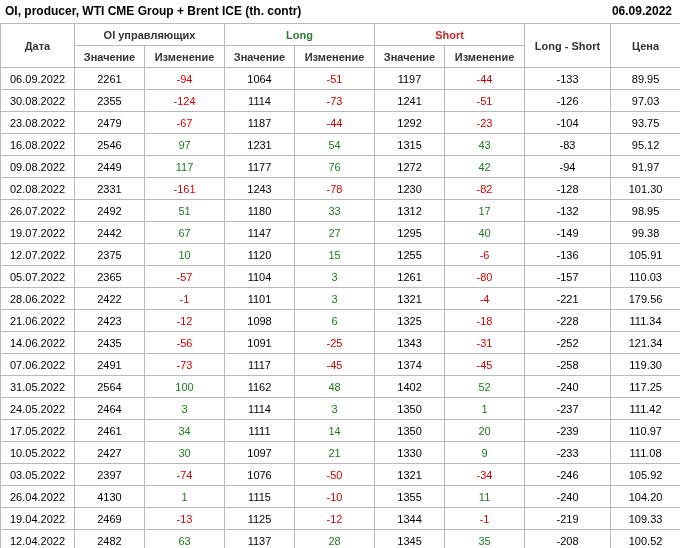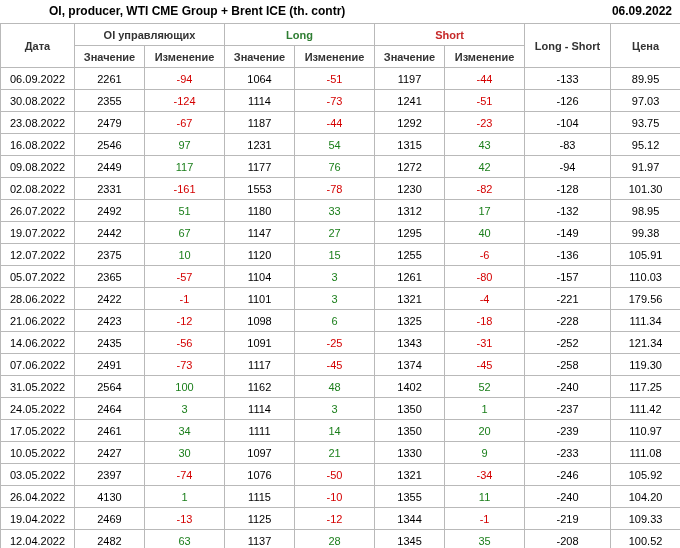--- a/index.html
+++ b/index.html
@@ -14,21 +14,20 @@
     font-size: 11px;
     color: #000000;
     overflow: hidden;
   }
   .header-bar {
     display: flex;
     align-items: flex-start;
     justify-content: space-between;
     padding: 4px 8px 5px 5px;
     background: #ffffff;
-    margin-left: 44px;
   }
   .header-title {
     font-size: 12px;
     font-weight: bold;
     color: #000000;
     letter-spacing: 0;
   }
   .header-date {
     font-size: 12px;
     font-weight: bold;
@@ -168,21 +167,21 @@
         <td class="pos">76</td>
         <td class="val-cell">1272</td>
         <td class="pos">42</td>
         <td class="ls-cell">-94</td>
         <td class="price-cell">91.97</td>
       </tr>
       <tr>
         <td class="date-cell">02.08.2022</td>
         <td class="val-cell">2331</td>
         <td class="neg">-161</td>
-        <td class="val-cell">1553</td>
+        <td class="val-cell">1243</td>
         <td class="neg">-78</td>
         <td class="val-cell">1230</td>
         <td class="neg">-82</td>
         <td class="ls-cell">-128</td>
         <td class="price-cell">101.30</td>
       </tr>
       <tr>
         <td class="date-cell">26.07.2022</td>
         <td class="val-cell">2492</td>
         <td class="pos">51</td>

